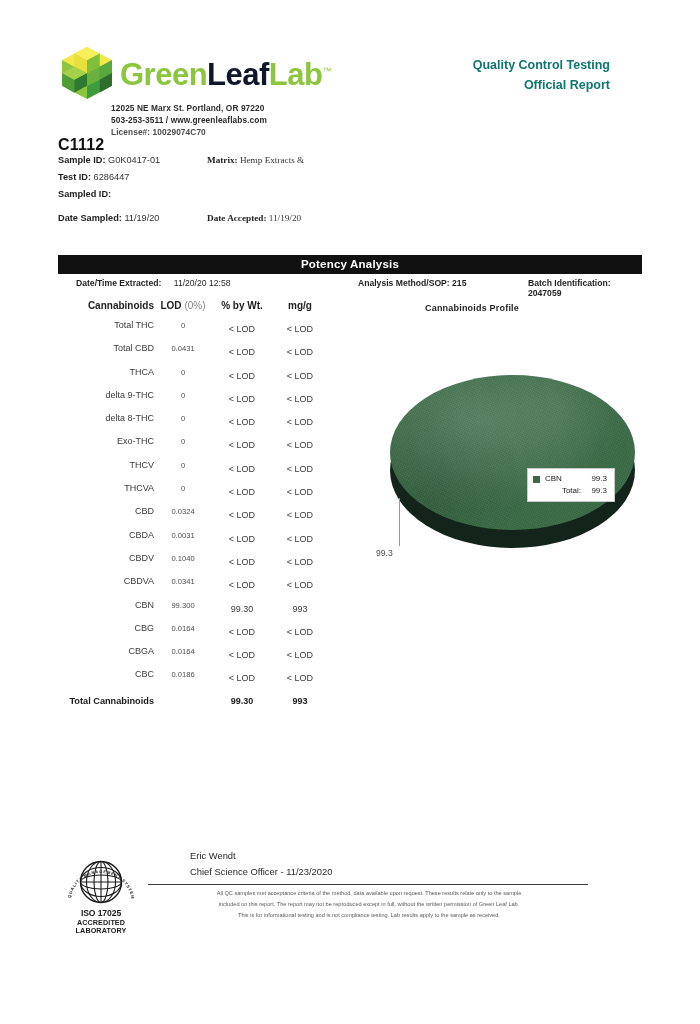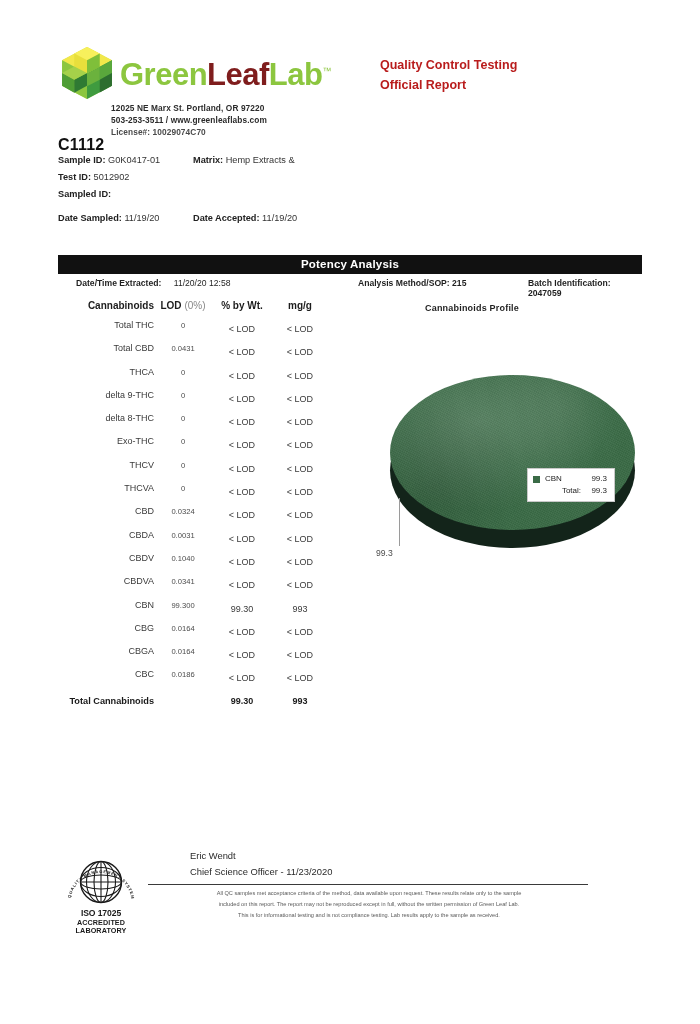--- a/index.html
+++ b/index.html
@@ -39,21 +39,21 @@
     margin-left: 4px;
     font-size: 31px;
     font-weight: bold;
     letter-spacing: -0.5px;
     white-space: nowrap;
     line-height: 1;
     position: relative;
     top: 1px;
   }
   .wm-green { color: #8cc63f; }
-  .wm-dark  { color: #7f1d1d; }
+  .wm-dark  { color: #0f172a; }
   .wm-tm {
     font-size: 9px;
     vertical-align: super;
     color: #8cc63f;
     font-weight: normal;
   }
   .addr {
     margin-left: 53px;
     margin-top: 1px;
     font-size: 8.3px;
@@ -65,24 +65,24 @@
   .addr .lic {
     color: #4a4a4a;
     filter: blur(0.35px);
   }
 
   .qc-title {
     position: absolute;
     left: 380px;
     top: 55px;
     width: 230px;
-    text-align: left;
+    text-align: right;
     font-size: 12.5px;
     font-weight: bold;
-    color: #b91c1c;
+    color: #0f766e;
     line-height: 1.62;
   }
 
   
   .sample-id-big {
     position: absolute;
     left: 58px;
     top: 136px;
     font-size: 16px;
     font-weight: bold;
@@ -99,23 +99,24 @@
     color: #222;
   }
   .info-line {
     height: 17px;
     position: relative;
   }
   .info-line .lbl { font-weight: bold; }
   .info-line .val { font-weight: normal; color: #333; }
   .info-line .col2 {
     position: absolute;
-    left: 135px;
+    left: 149px;
     top: 0;
     white-space: nowrap;
+    font-family: Liberation Serif, serif;
   }
   .info-line.spaced { margin-top: 7px; }
 
   
   .black-bar {
     position: absolute;
     left: 58px;
     top: 255px;
     width: 584px;
     height: 19px;
@@ -360,21 +361,21 @@
     <div class="info-line">
       <span class="lbl">Sample ID:</span>
       <span class="val">G0K0417-01</span>
       <span class="col2">
         <span class="lbl">Matrix:</span>
         <span class="val">Hemp Extracts &amp;</span>
       </span>
     </div>
     <div class="info-line">
       <span class="lbl">Test ID:</span>
-      <span class="val">5012902</span>
+      <span class="val">6286447</span>
     </div>
     <div class="info-line">
       <span class="lbl">Sampled ID:</span>
       <span class="val"></span>
     </div>
     <div class="info-line spaced">
       <span class="lbl">Date Sampled:</span>
       <span class="val">11/19/20</span>
       <span class="col2">
         <span class="lbl">Date Accepted:</span>

